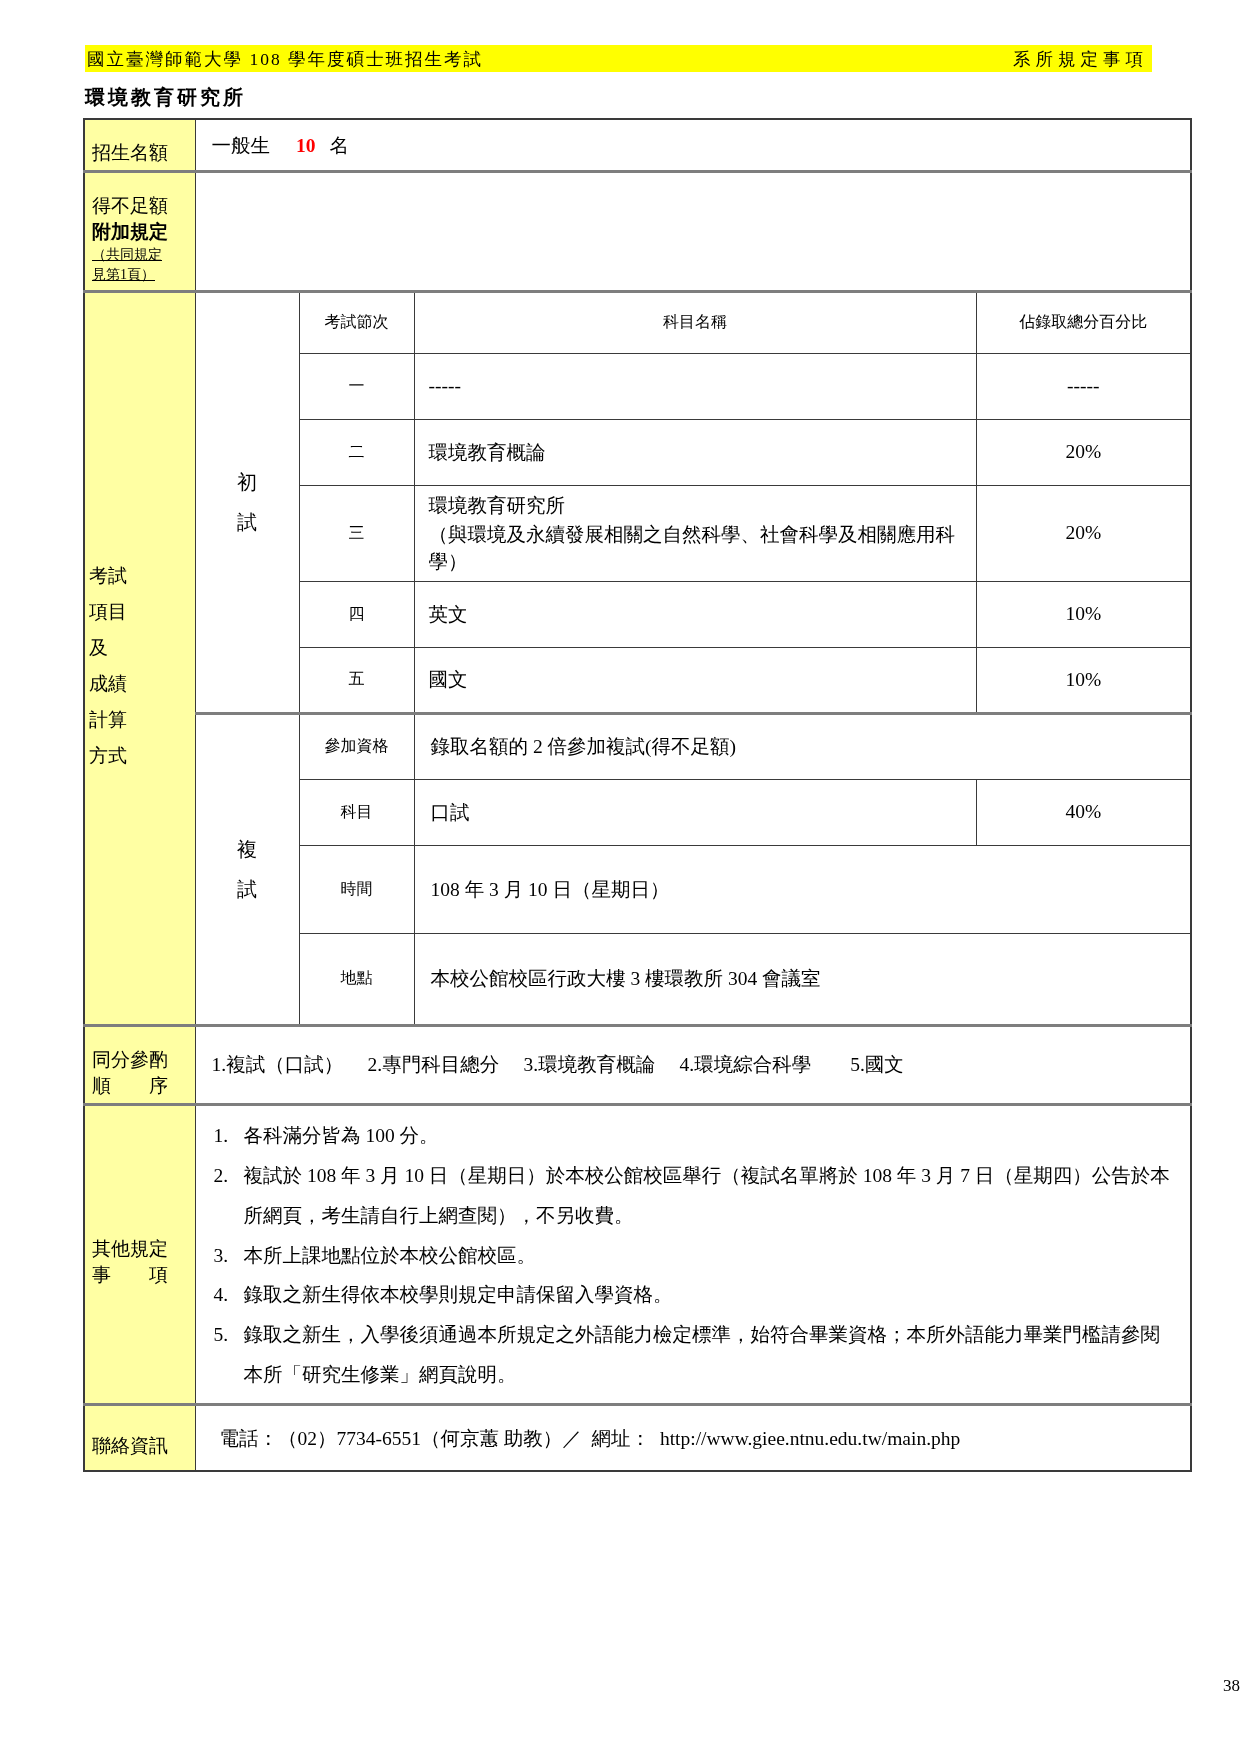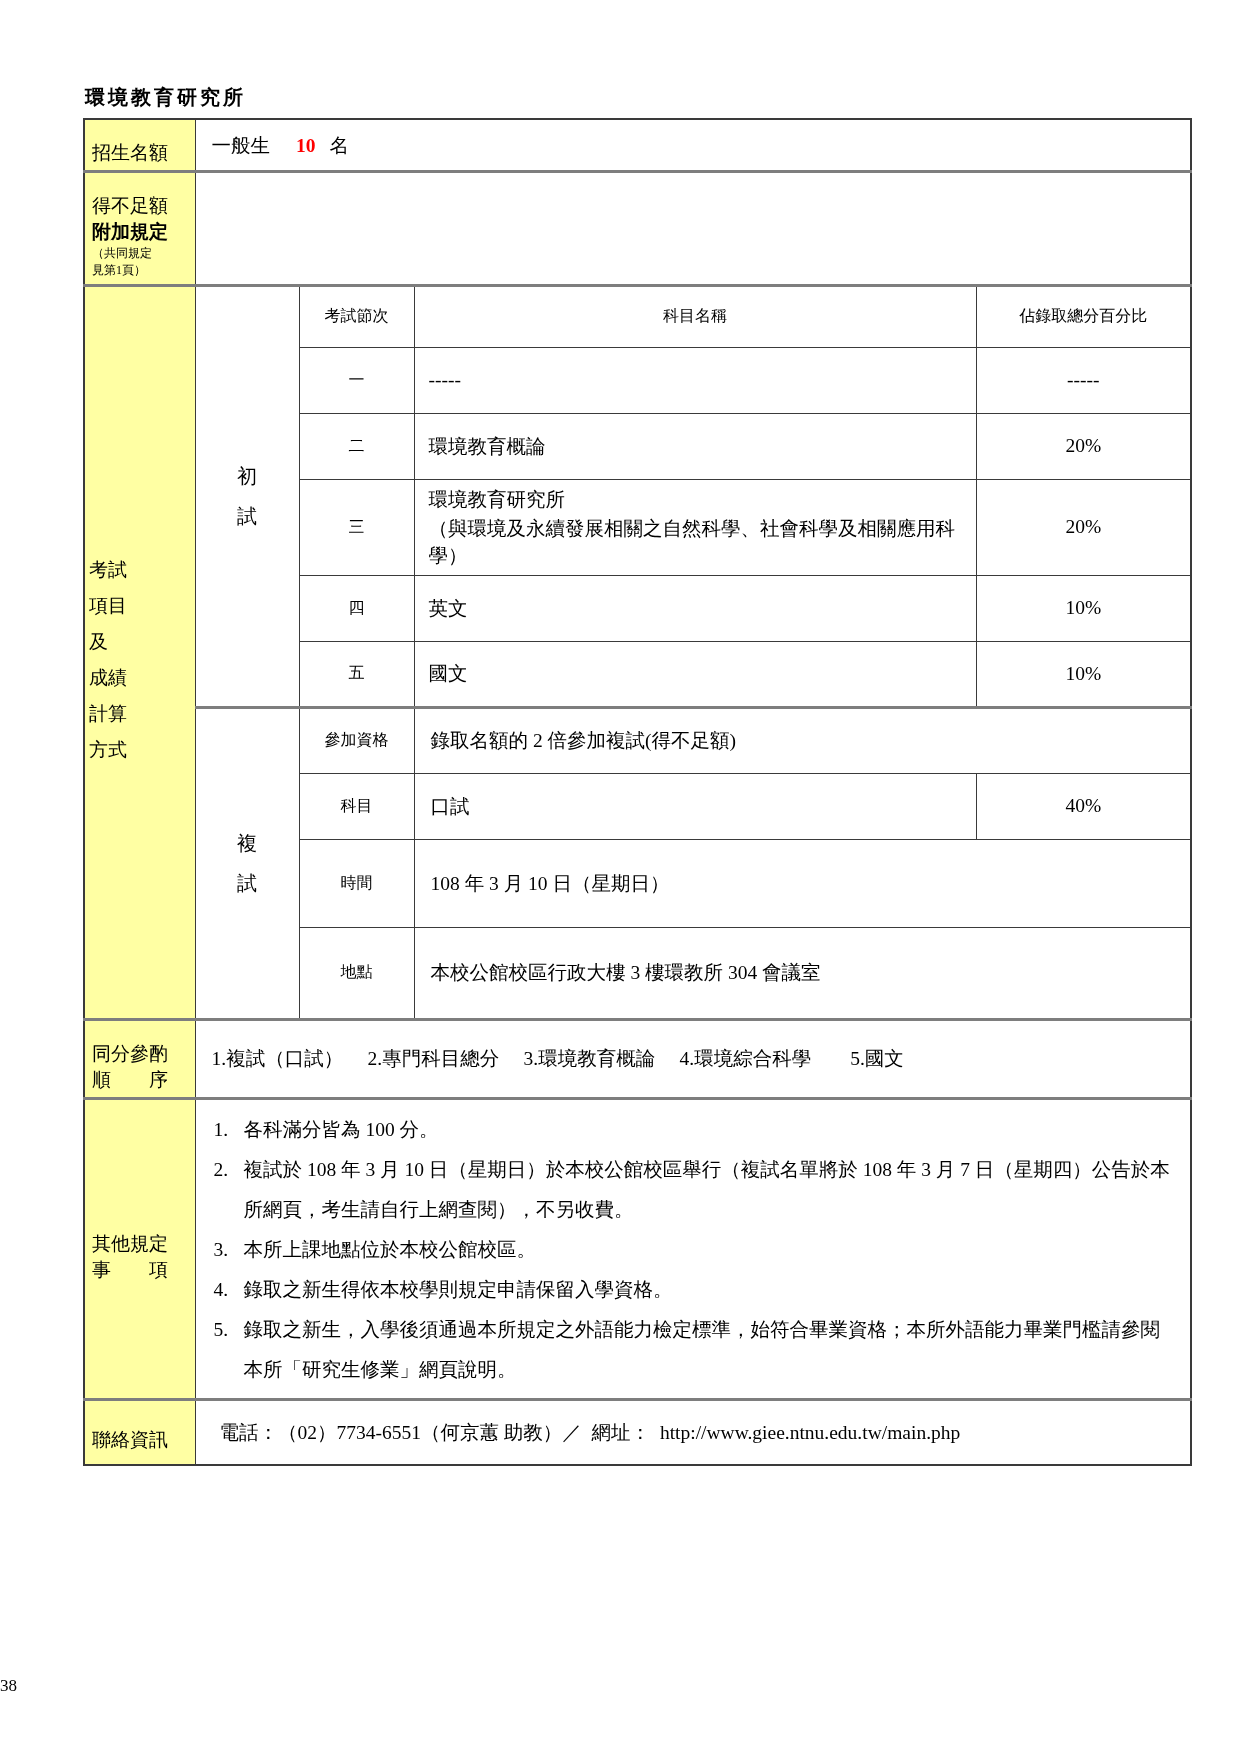--- a/index.html
+++ b/index.html
@@ -51,21 +51,21 @@
   }
   tr.major > td{border-top:3px solid var(--border_gray);}
 
   td.label{
     background:var(--label_cell);
     font-size:19px;
     padding:20px 4px 4px 7px;
     vertical-align:middle;
   }
   td.label .bold{font-weight:bold;}
-  td.label .small{font-size:12px;white-space:pre-line;line-height:1.45;}
+  td.label .small{font-size:14px;white-space:pre-line;line-height:1.45;text-decoration:underline;}
   td.exam-lab{
     text-align:left;padding-left:4px;
     white-space:pre-line;line-height:1.9;
   }
   .lab-spread{white-space:pre;}
 
   td.round{
     text-align:center;white-space:pre-line;line-height:2.0;
     font-size:20px;background:#fff;
   }
@@ -102,28 +102,32 @@
 
   .rules{padding:10px 14px 8px 18px;vertical-align:top;}
   .rule-item{display:flex;line-height:2.05;}
   .rule-num{width:30px;flex:none;}
   .rule-text{flex:1;padding-right:6px;}
 
   .contact-line{white-space:pre-wrap;margin-left:8px;}
 
   .pageno{
     position:absolute;left:0;top:1676px;width:1240px;
-    text-align:left;font-size:17px;
+    text-align:right;font-size:17px;
   }
 </style>
 </head>
 <body>
 
 <div class="page">
 
+  <div class="topbar">
+    <span class="topbar-left">國立臺灣師範大學 108 學年度碩士班招生考試</span>
+    <span class="topbar-right">系所規定事項</span>
+  </div>
 
   <div class="doc-title">環境教育研究所</div>
 
   <table class="main">
     <colgroup>
       <col style="width:111px">
       <col style="width:104px">
       <col style="width:115px">
       <col style="width:562px">
       <col style="width:215px">

